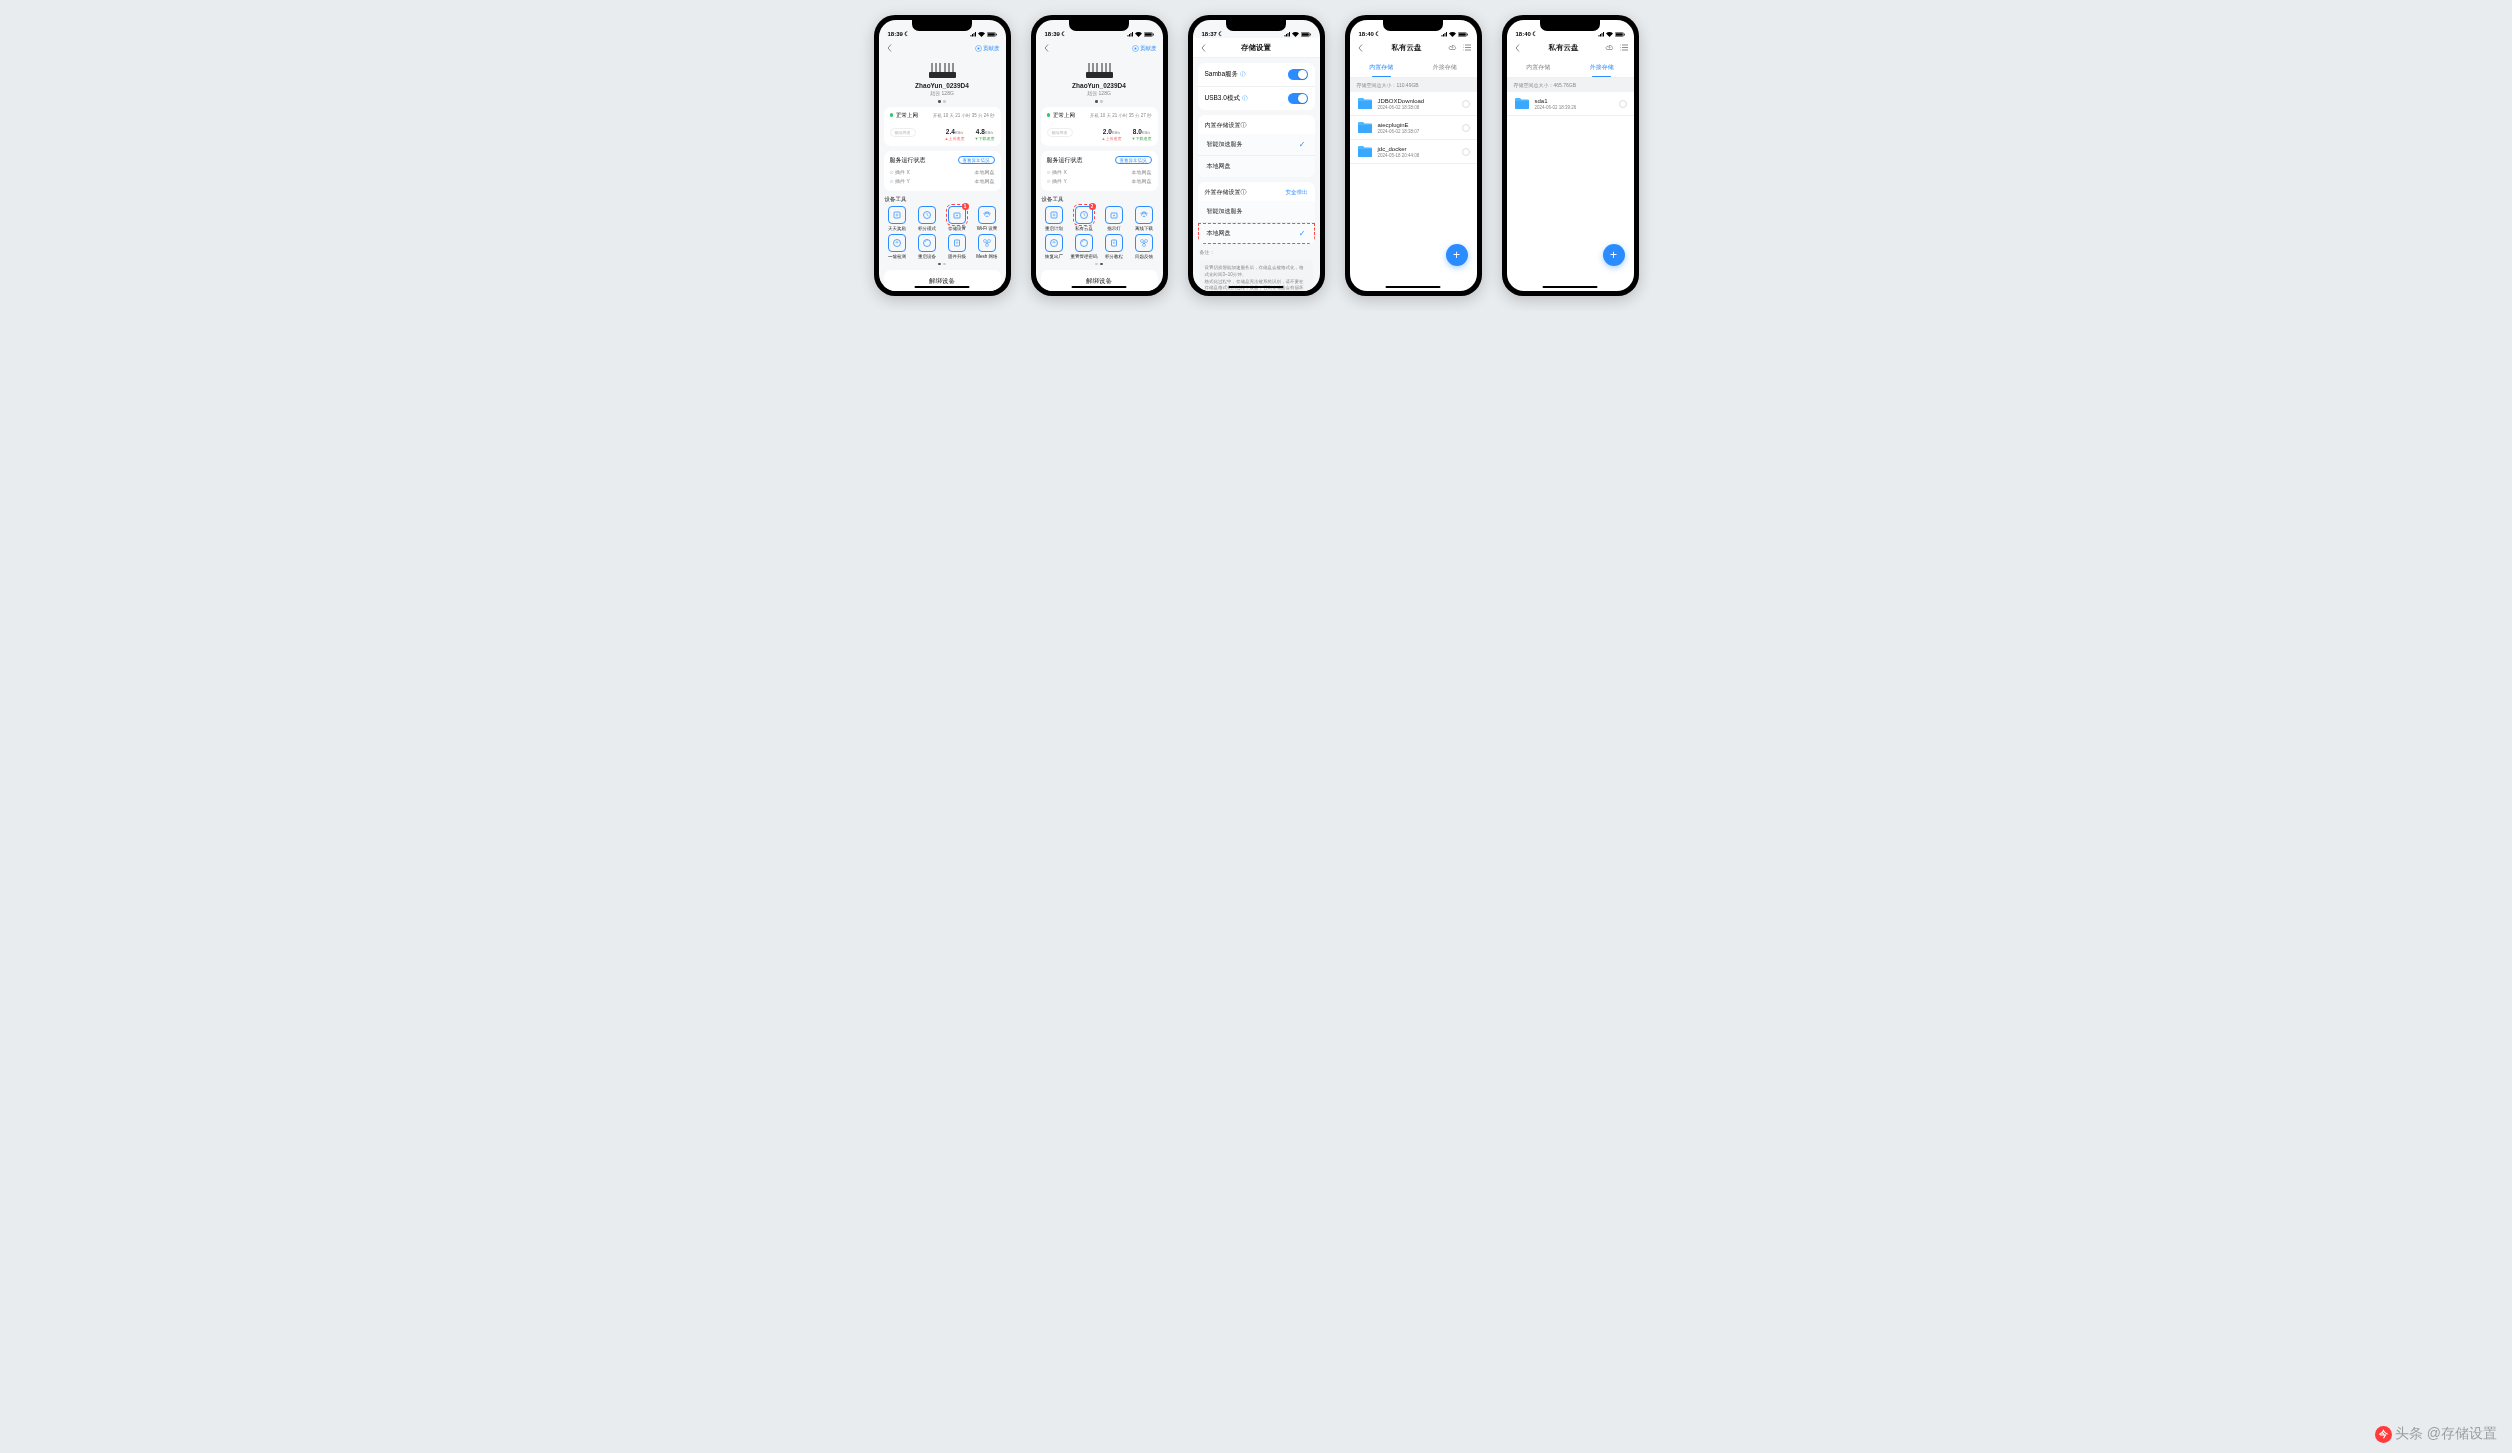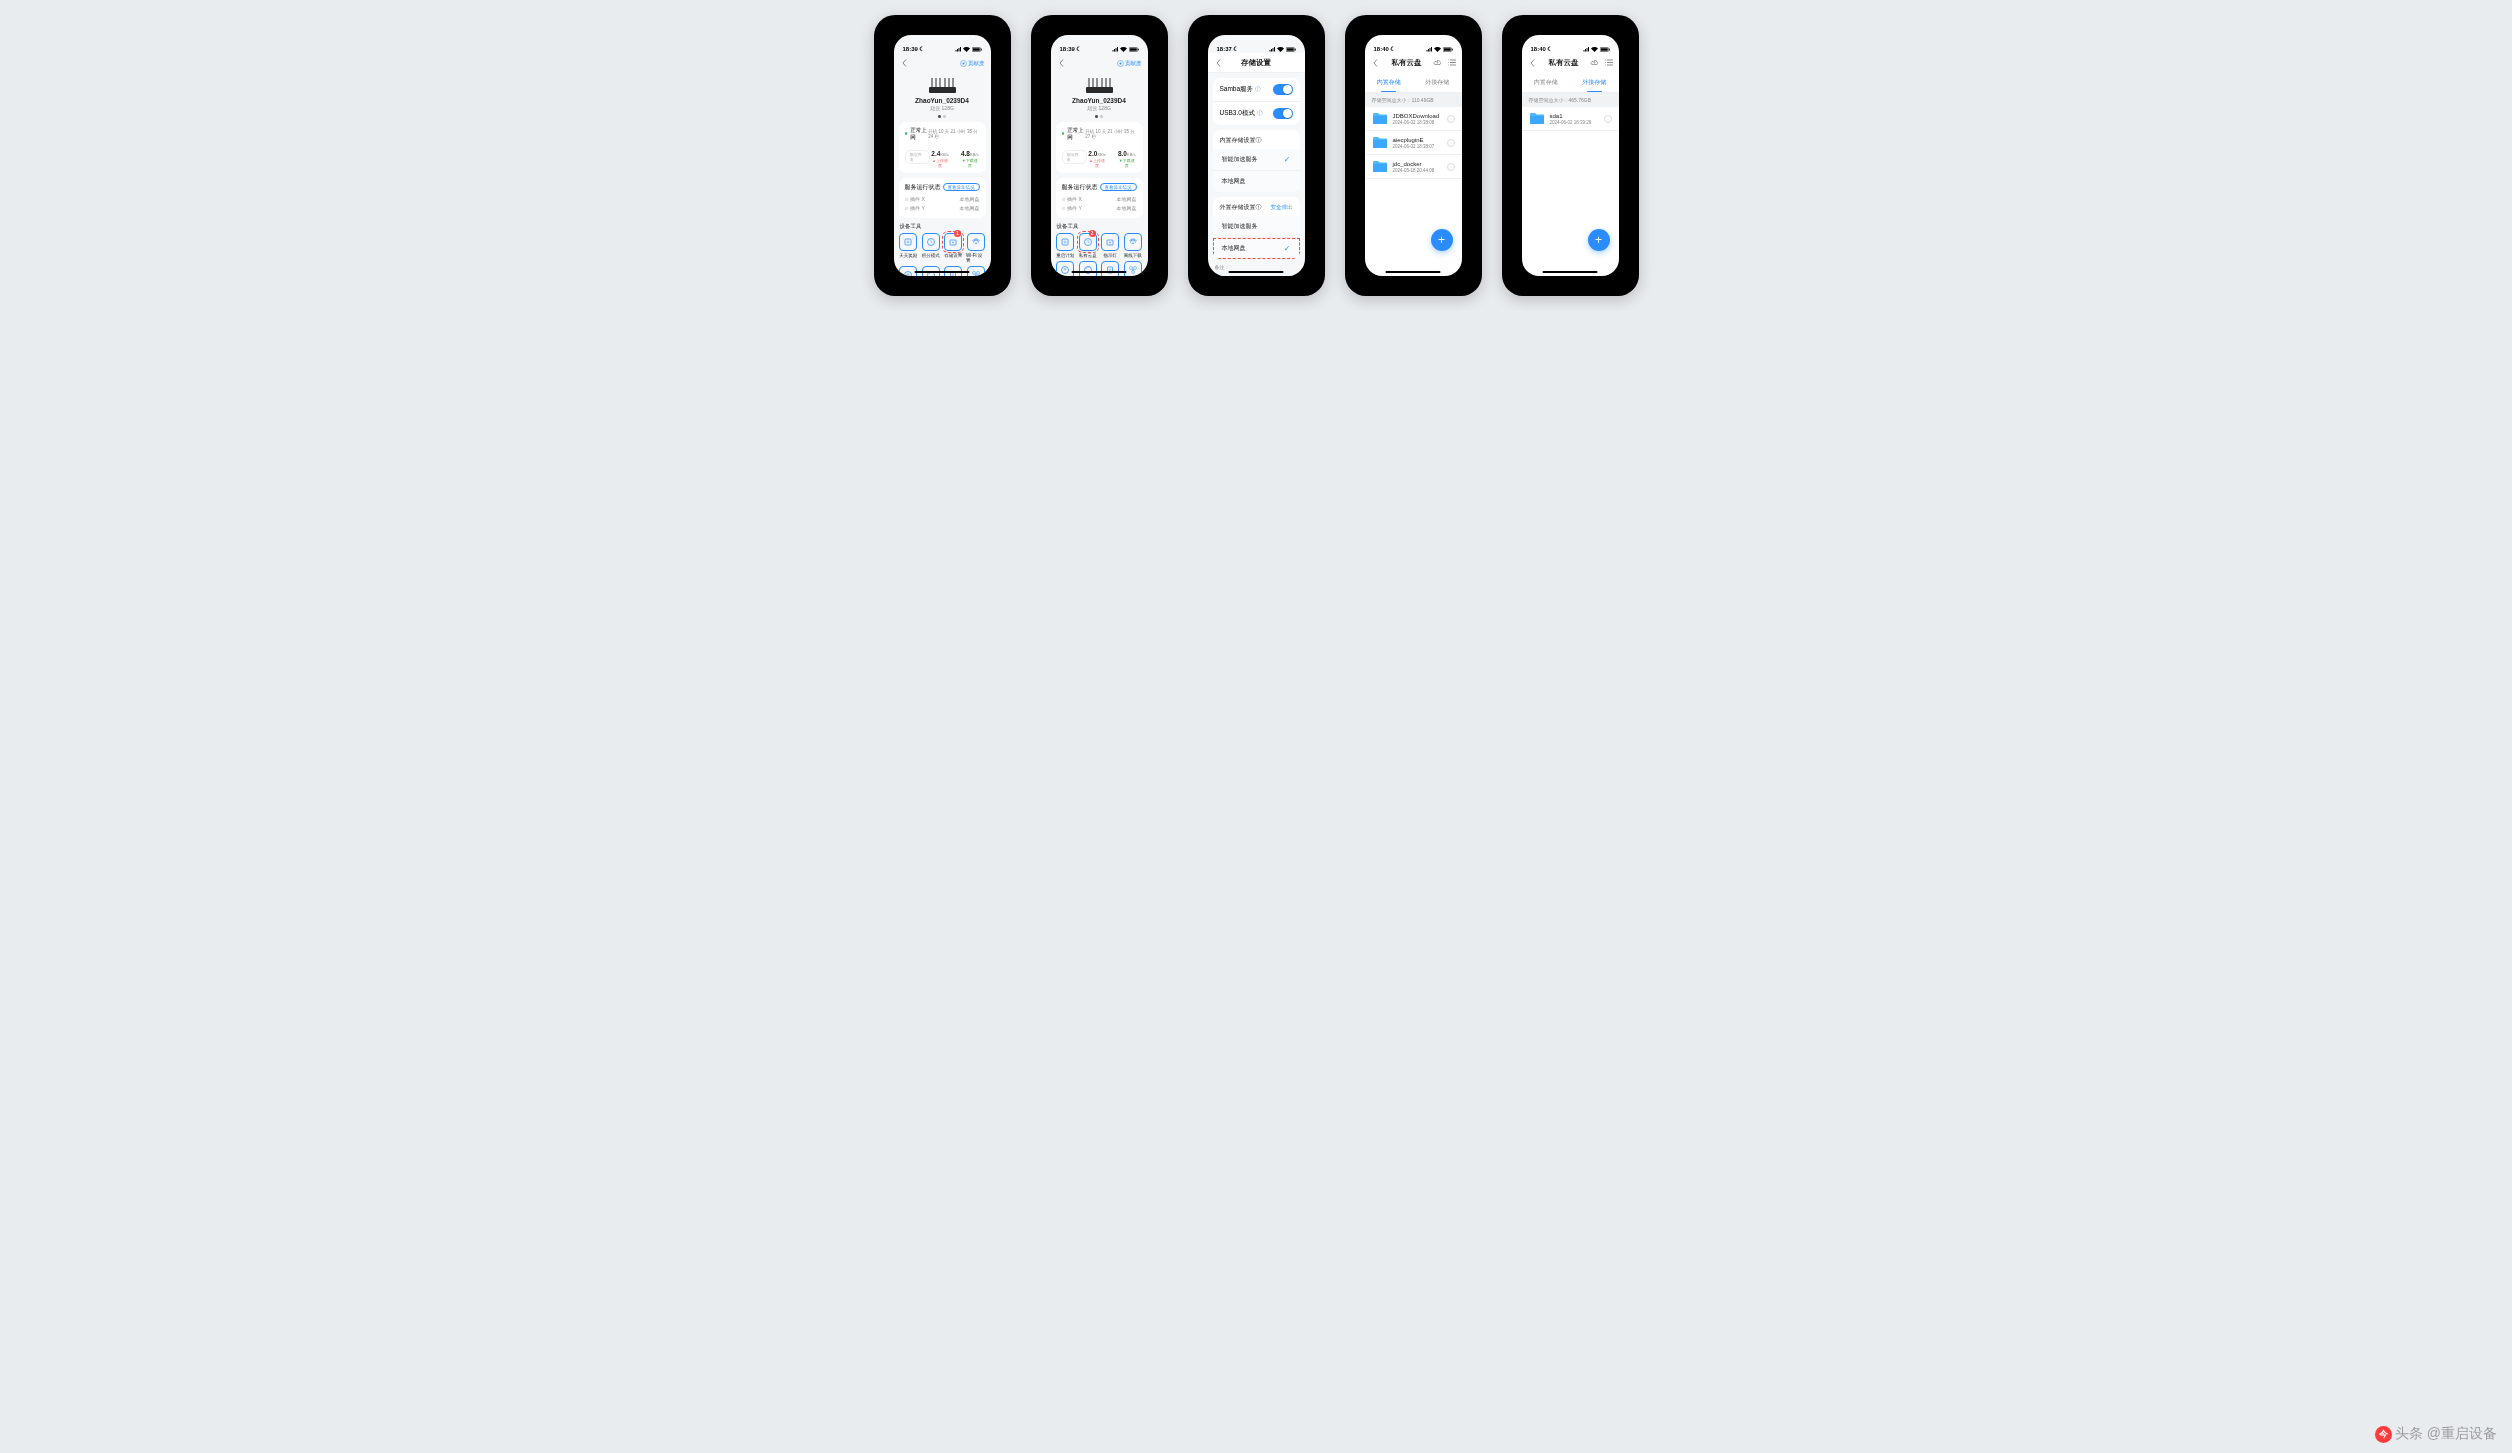--- a/index.html
+++ b/index.html
@@ -12,21 +12,21 @@
     --text-lighter:#bbb;
     --blue:#2a8cff;
     --blue-light:#d6ecff;
     --green:#3ac569;
     --border:#eef0f2;
     --card-radius:7px;
     --orange:#ff8c00;
   }
   *{box-sizing:border-box;font-family:-apple-system,"PingFang SC","Helvetica Neue",Arial,sans-serif;}
   body{margin:0;background:var(--bg);padding:15px 10px;display:flex;gap:20px;justify-content:center;align-items:flex-start;}
-  .phone{width:137px;height:281px;background:var(--phone-bg);border-radius:21px;padding:20px;position:relative;box-shadow:0 4px 15px rgba(0,0,0,.2);}
+  .phone{width:137px;height:281px;background:var(--phone-bg);border-radius:21px;padding:5px;position:relative;box-shadow:0 4px 15px rgba(0,0,0,.2);}
   .notch{position:absolute;top:5px;left:50%;transform:translateX(-50%);width:60px;height:11px;background:#000;border-radius:0 0 7px 7px;z-index:50;}
   .screen{width:100%;height:100%;background:var(--screen-bg);border-radius:17px;overflow:hidden;position:relative;display:flex;flex-direction:column;}
   .status-bar{height:18px;display:flex;justify-content:space-between;align-items:flex-end;padding:0 9px 1px;font-size:6px;font-weight:600;color:#000;}
   .status-left{display:flex;align-items:center;gap:1.5px;}
   .status-right{display:flex;align-items:center;gap:1.5px;}
   .status-right svg{display:block;}
   .header{height:20px;display:flex;align-items:center;justify-content:space-between;padding:0 6px;background:var(--screen-bg);}
   .header.white{background:var(--white);}
   .back{width:10px;height:10px;display:flex;align-items:center;justify-content:center;color:#666;}
   .header-title{font-size:7.5px;font-weight:600;color:var(--text);}
@@ -681,15 +681,15 @@
           <div class="radio"></div>
         </div>
       </div>
     <div class="fab">+</div>
     <div class="home-bar"></div>
   </div>
 </div>
 
 <div class="watermark">
     <div class="wm-logo">今</div>
-    <span>头条 @重启设备</span>
+    <span>头条 @存储设置</span>
   </div>
 
 
 </body></html>

